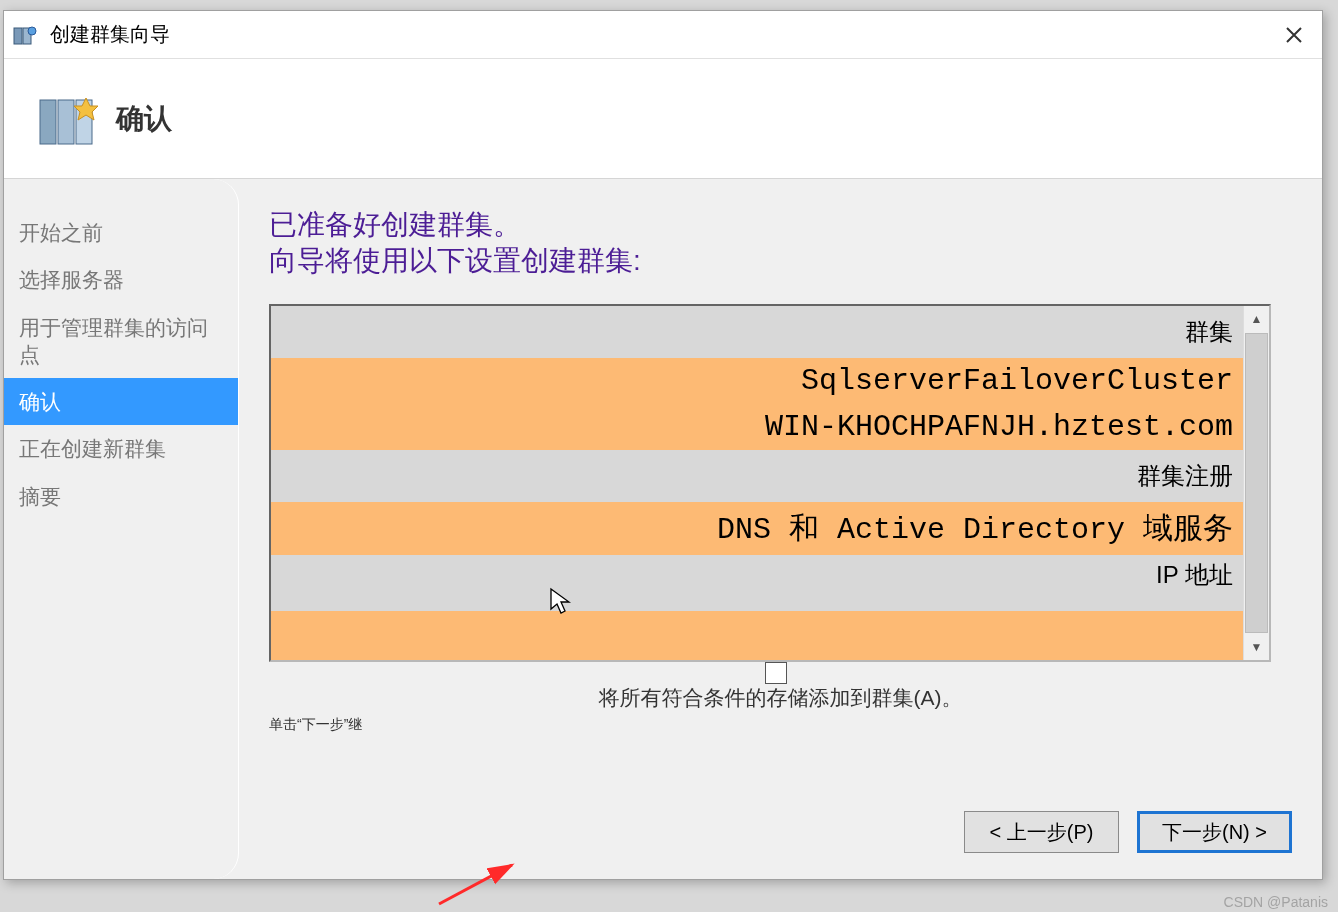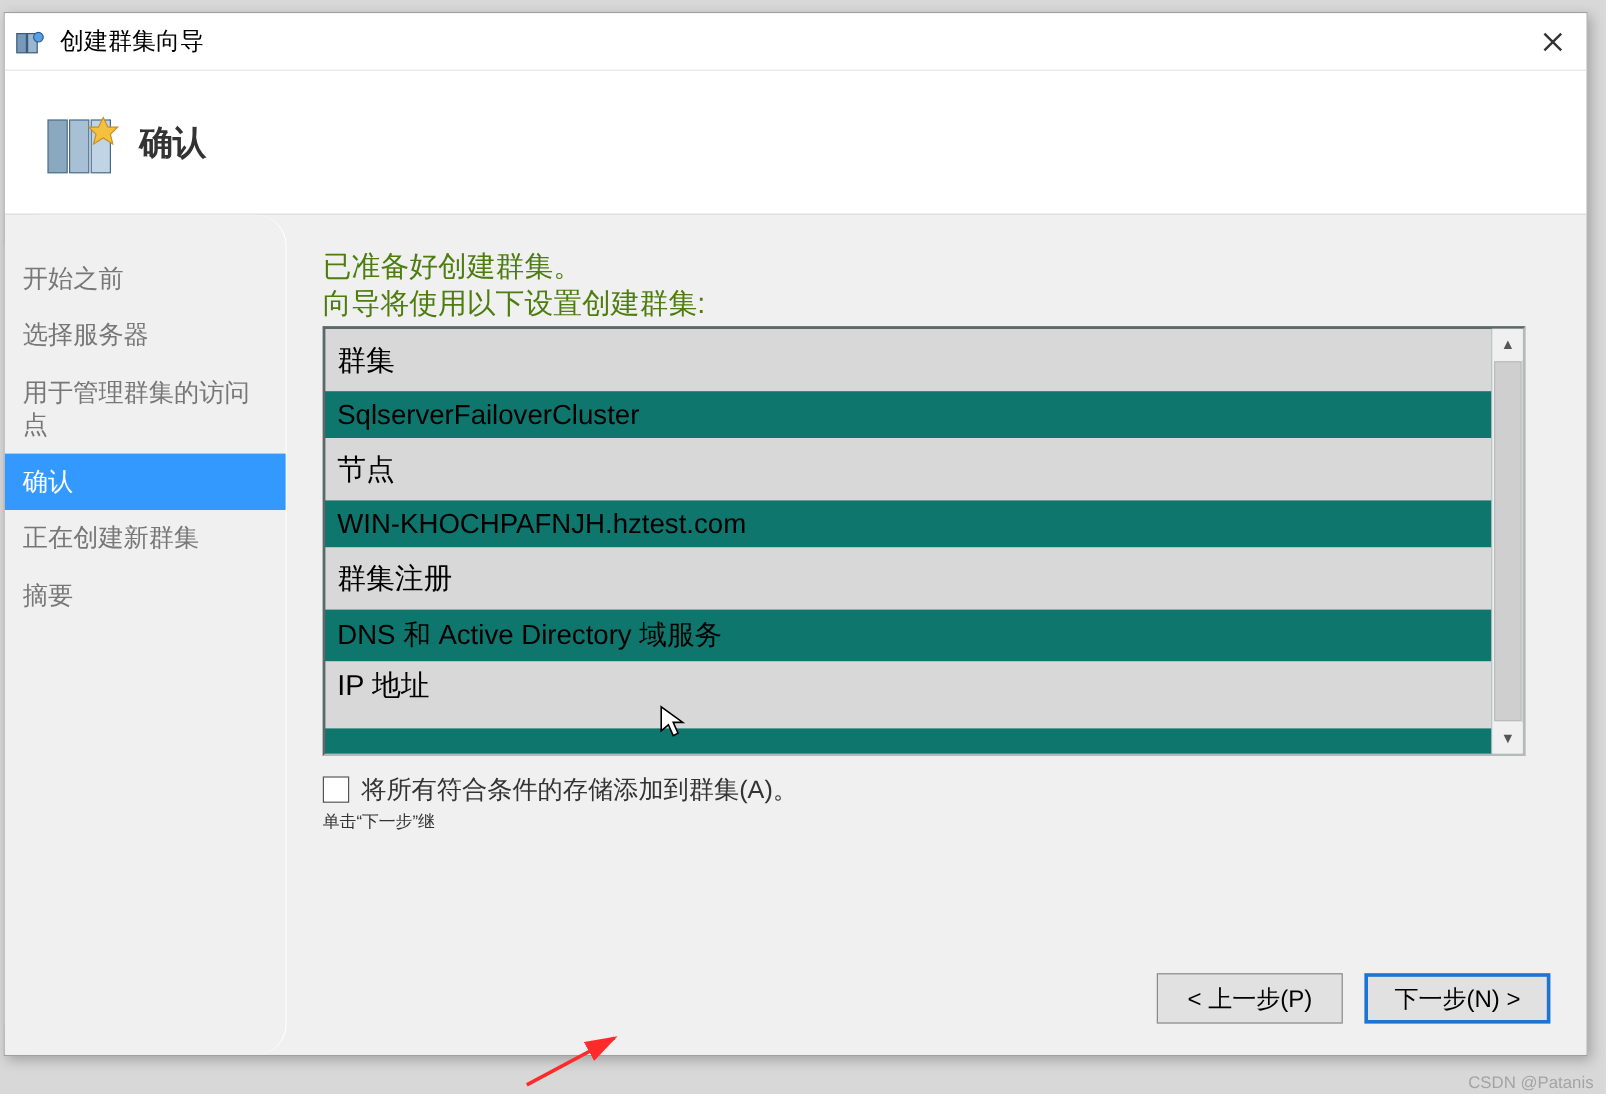--- a/index.html
+++ b/index.html
@@ -82,39 +82,40 @@
     color: #fff;
   }
   .main {
     flex: 1;
     padding: 28px 30px 20px 30px;
     display: flex;
     flex-direction: column;
     position: relative;
   }
   .intro {
-    font-size: 24px;
-    color: #4d7c0f;
+    font-size: 28px;
+    color: #4c1d95;
     line-height: 1.3;
   }
   .listbox {
-    margin-top: 3px;
+    margin-top: 24px;
     border: 2px inset #b8b8b8;
-    background: #0f766e;
+    background: #fdba74;
     width: 1002px;
     height: 358px;
     display: flex;
+    text-align: right;
   }
   .listbox .content {
     flex: 1;
     overflow: hidden;
   }
   .listbox .row {
-    font-family: Liberation Sans, sans-serif;
-    font-size: 23px;
+    font-family: Liberation Mono, monospace;
+    font-size: 30px;
     padding: 6px 10px;
     color: #000;
     white-space: nowrap;
   }
   .listbox .row.head {
     background: #d8d8d8;
     font-family: "Microsoft YaHei", "SimSun", sans-serif;
     font-size: 24px;
     padding: 10px 10px;
   }
@@ -132,25 +133,25 @@
     display: flex; align-items: center; justify-content: center;
     color: #555; font-size: 12px;
   }
   .listbox .thumb {
     flex: 1;
     background: #cfcfcf;
     margin: 1px;
     border: 1px solid #bbb;
   }
   .check-row {
-    margin-top: 14px;
     display: flex;
     align-items: center;
     font-size: 21px;
     color: #333;
+    flex-direction: column;
   }
   .check-row .cb {
     width: 22px; height: 22px;
     border: 1px solid #555;
     background: #fff;
     margin-right: 10px;
   }
   .hint {
     font-size: 14px;
     color: #333;
@@ -241,21 +242,20 @@
     <div class="main">
       <div class="intro">
         <span>已准备好创建群集。</span><br>
         <span>向导将使用以下设置创建群集:</span>
       </div>
 
       <div class="listbox">
         <div class="content">
           <div class="row head">群集</div>
           <div class="row">SqlserverFailoverCluster</div>
-          <div class="row head">节点</div>
           <div class="row">WIN-KHOCHPAFNJH.hztest.com</div>
           <div class="row head">群集注册</div>
           <div class="row">DNS 和 Active Directory 域服务</div>
           <div class="row head short">IP 地址</div>
         </div>
         <div class="scrollbar">
           <div class="sbtn">▲</div>
           <div class="thumb"></div>
           <div class="sbtn">▼</div>
         </div>

